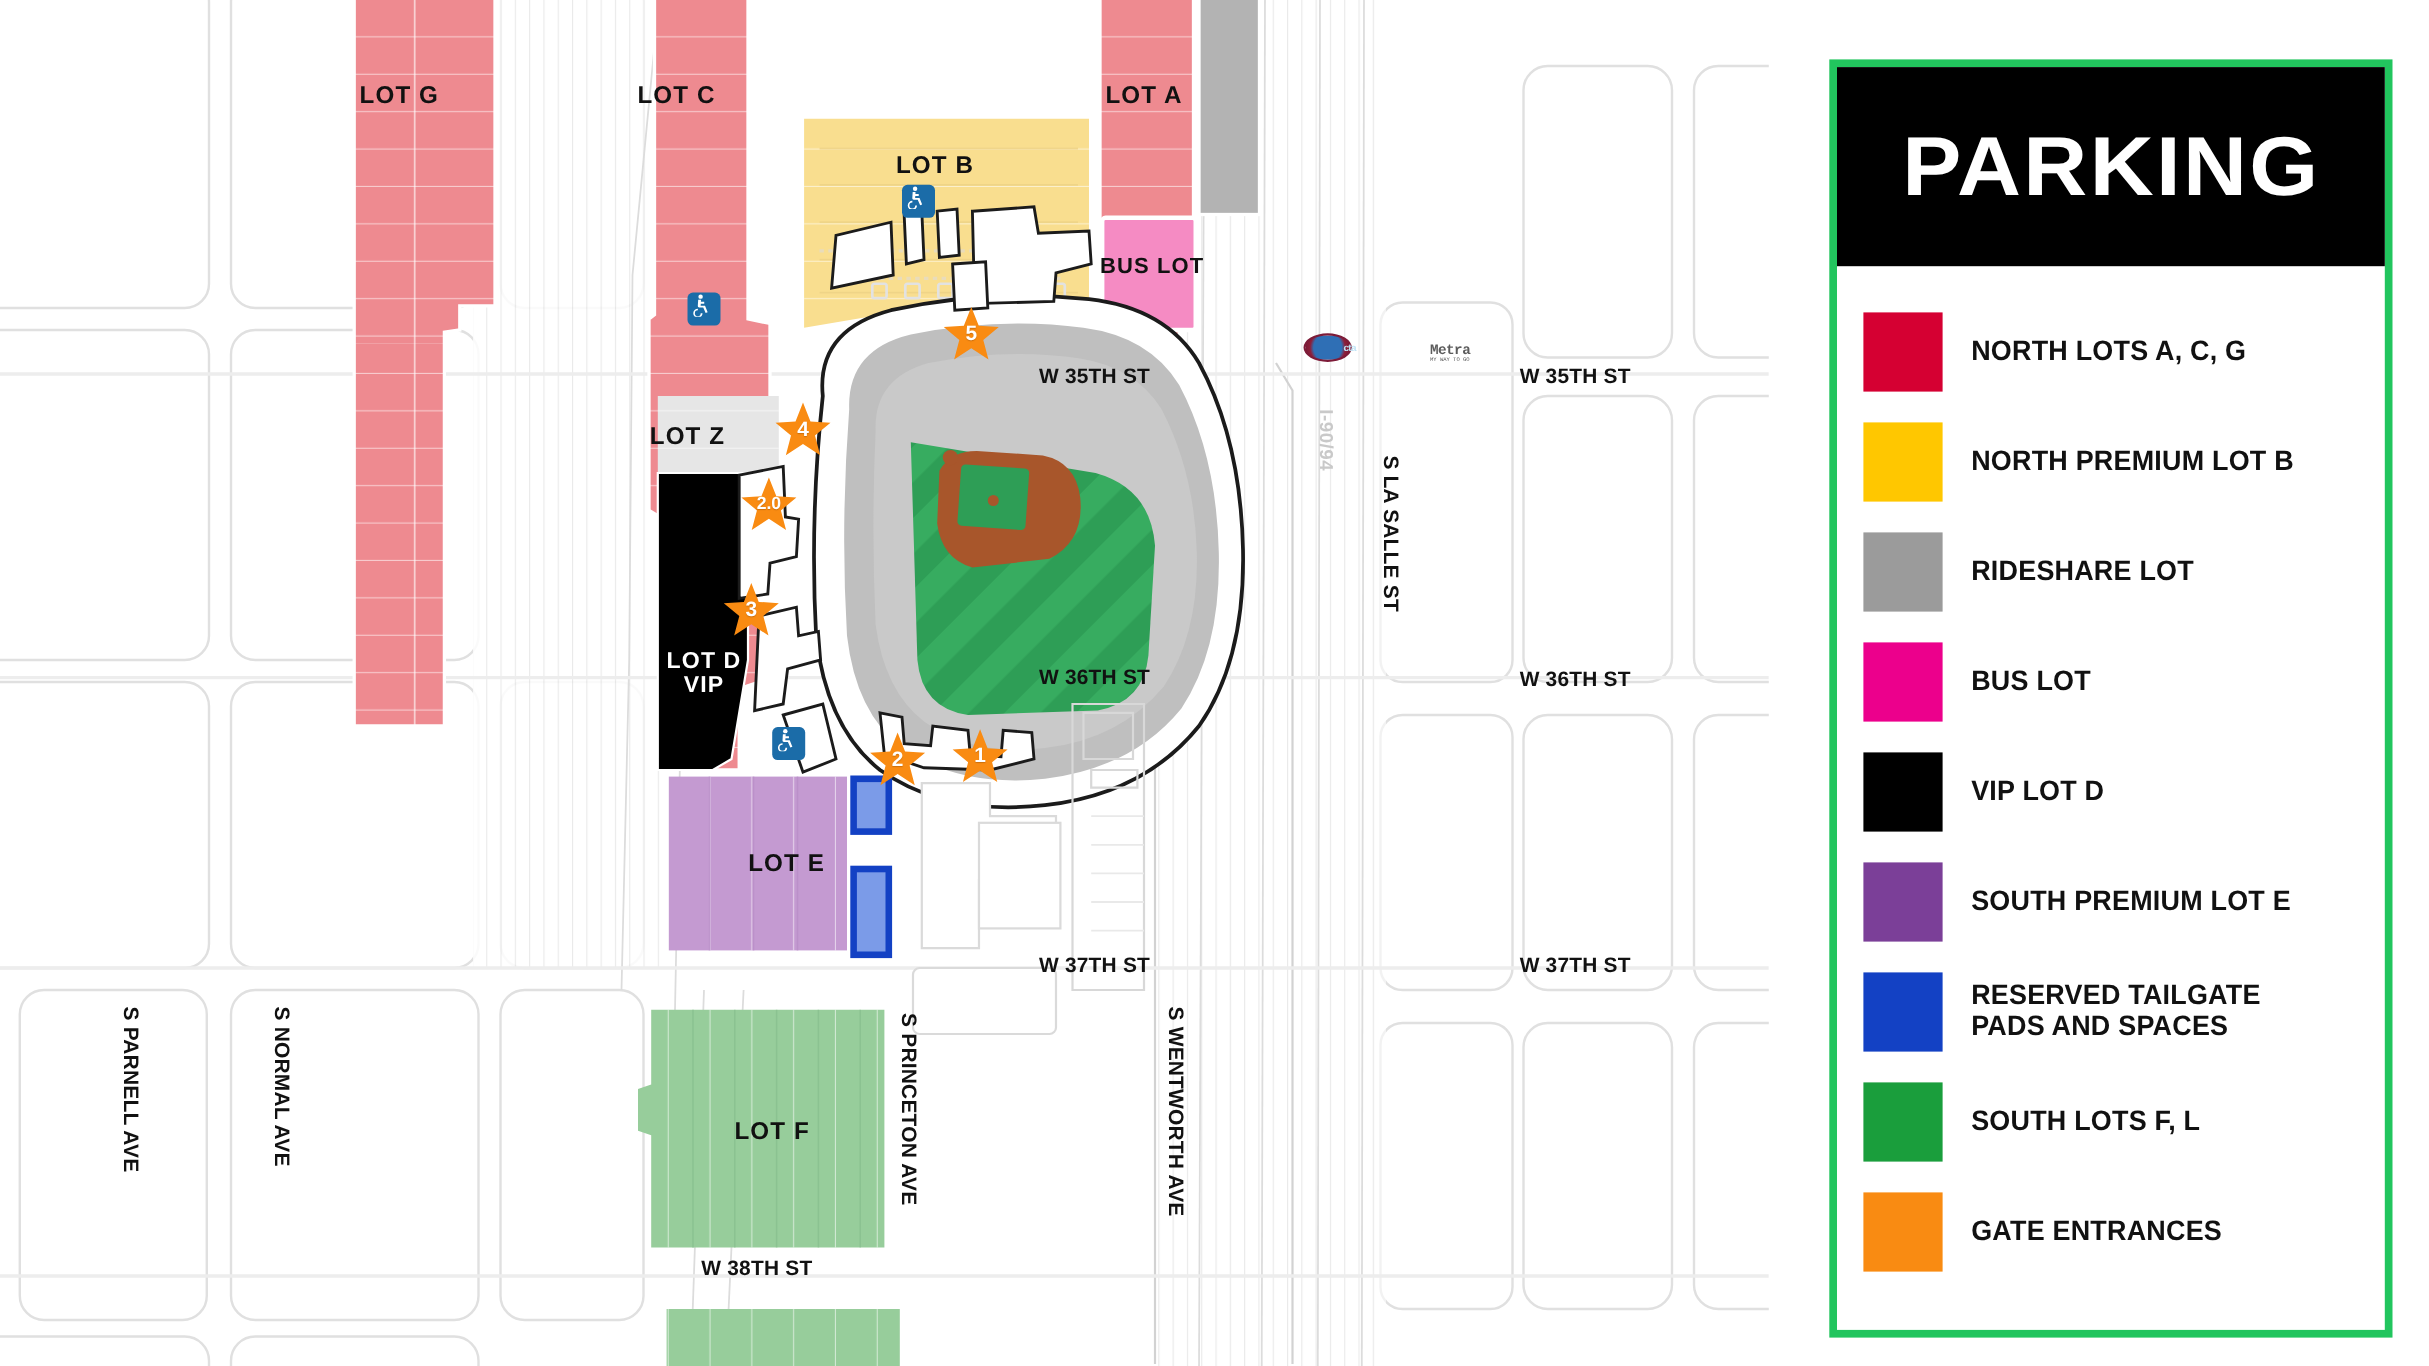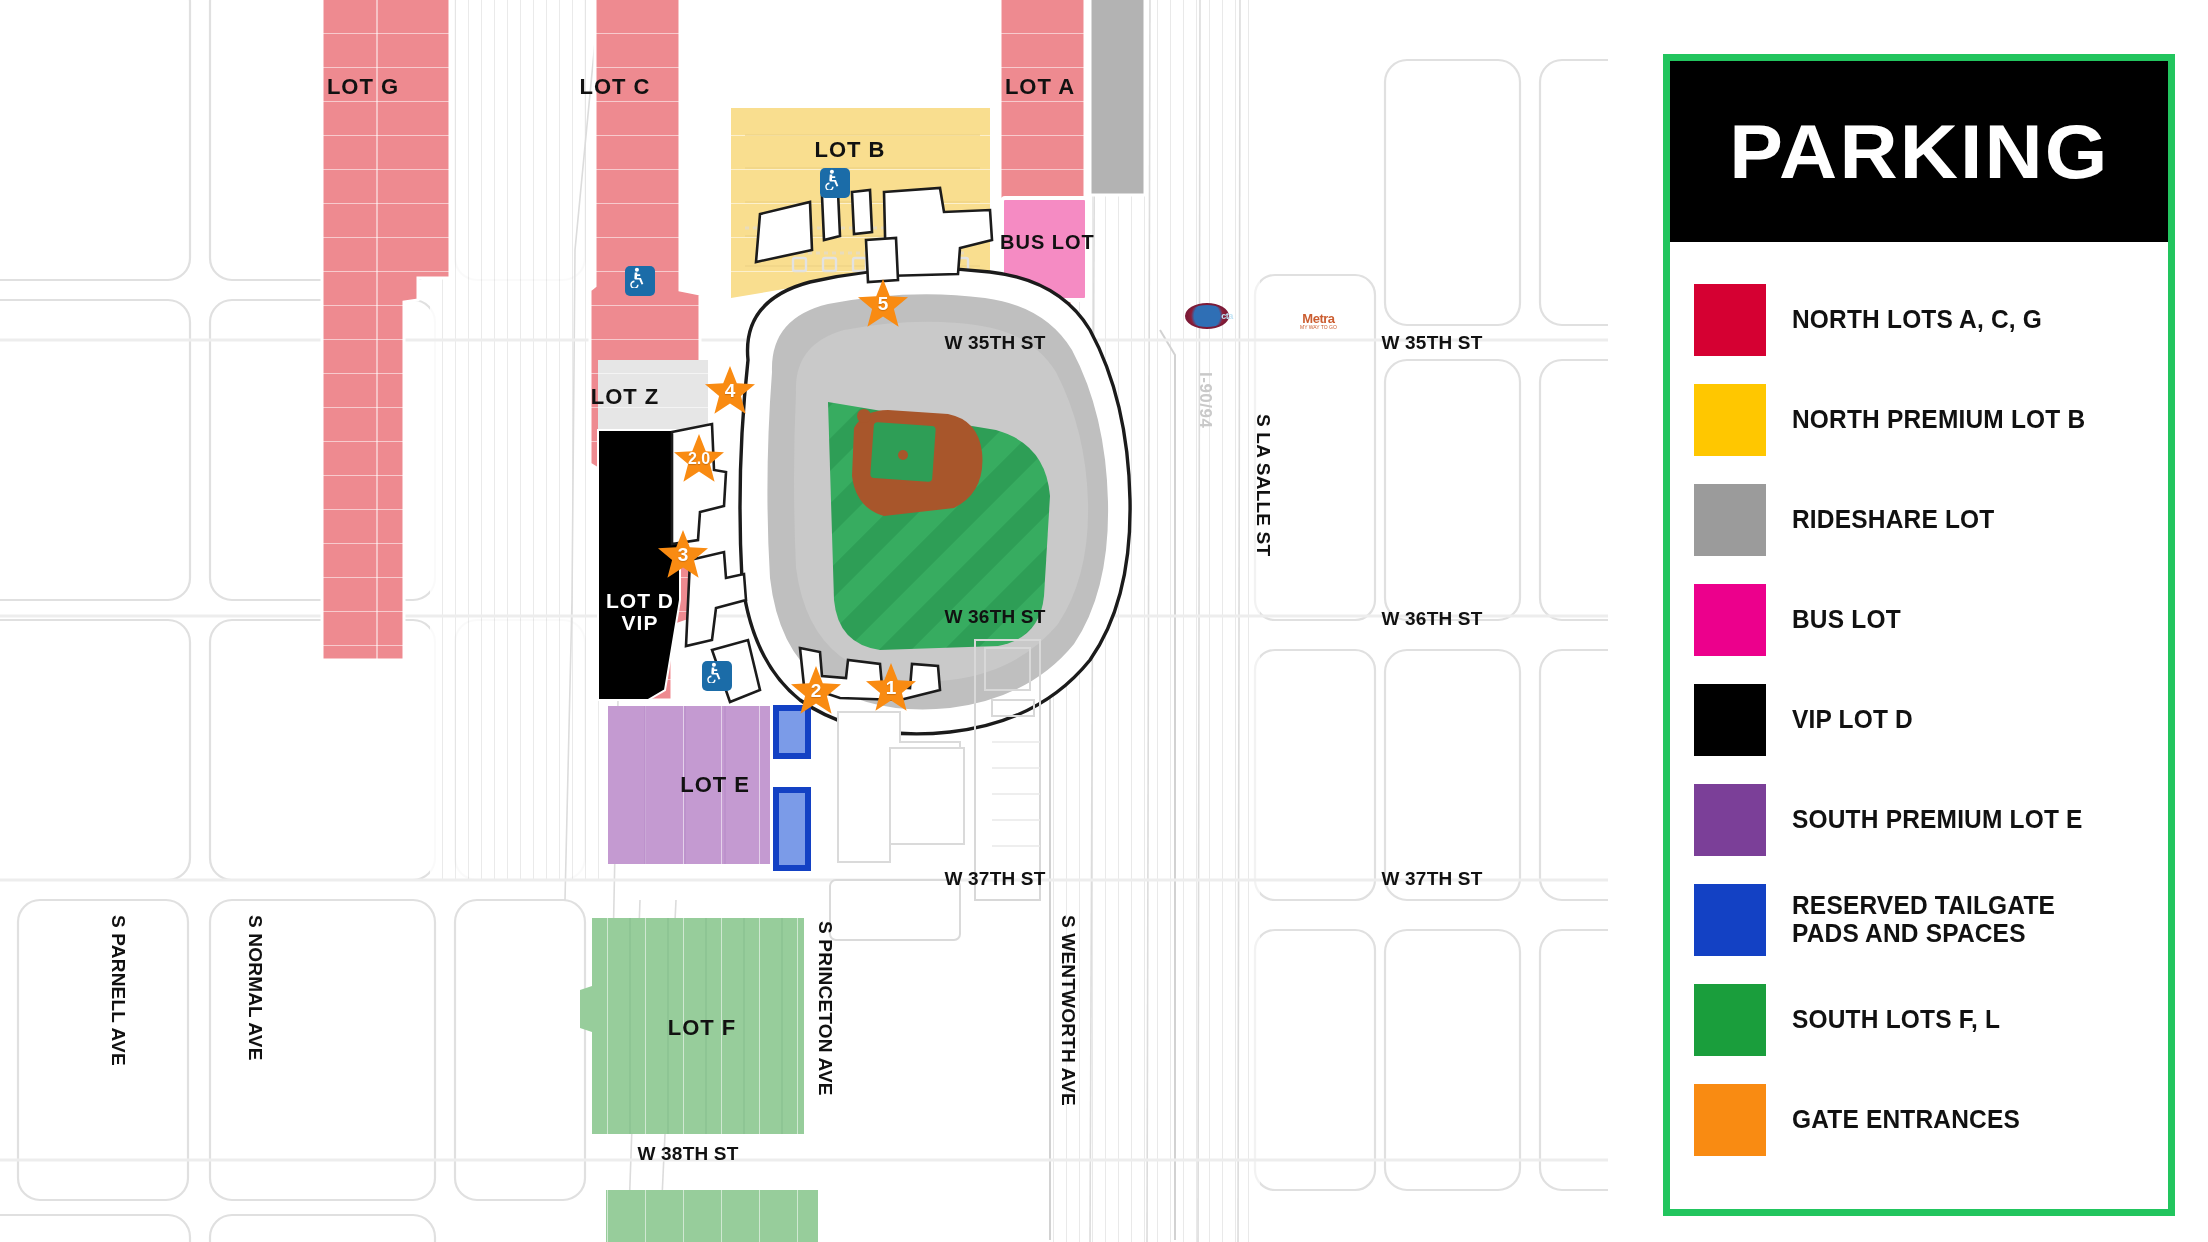--- a/index.html
+++ b/index.html
@@ -50,23 +50,23 @@
 
   
   .cta-badge{
     position:absolute;width:26px;height:26px;border-radius:50%;
     background:radial-gradient(circle at 50% 50%, #2f6fb5 0%, #2f6fb5 56%, #8d1f3a 70%, #6d1630 100%);
     border:2px solid #7d1b38;box-sizing:border-box;
     display:flex;align-items:center;justify-content:center;
     color:#bfe3f5;font-size:9px;font-weight:bold;letter-spacing:-0.5px;
   }
   .metra-badge{
-    position:absolute;color:#c2410c;font-weight:bold;font-size:13px;
-    font-family:Liberation Sans, sans-serif;letter-spacing:-0.5px;
-    opacity:.85;text-align:center;line-height:1;
+    position:absolute;color:#404040;font-weight:bold;font-size:13px;
+    font-family:Liberation Mono, monospace;letter-spacing:-0.5px;
+    opacity:.85;line-height:1;
   }
   .metra-badge .sub{display:block;font-size:5px;letter-spacing:0px;font-weight:normal;}
 
   
   #legend{
     position:absolute;left:1663px;top:42px;width:512px;height:1162px;
     background:#ffffff;border:7px solid #22c55e;box-sizing:border-box;
     display:flex;flex-direction:column;margin-top:12px;
   }
   #legend-header{

